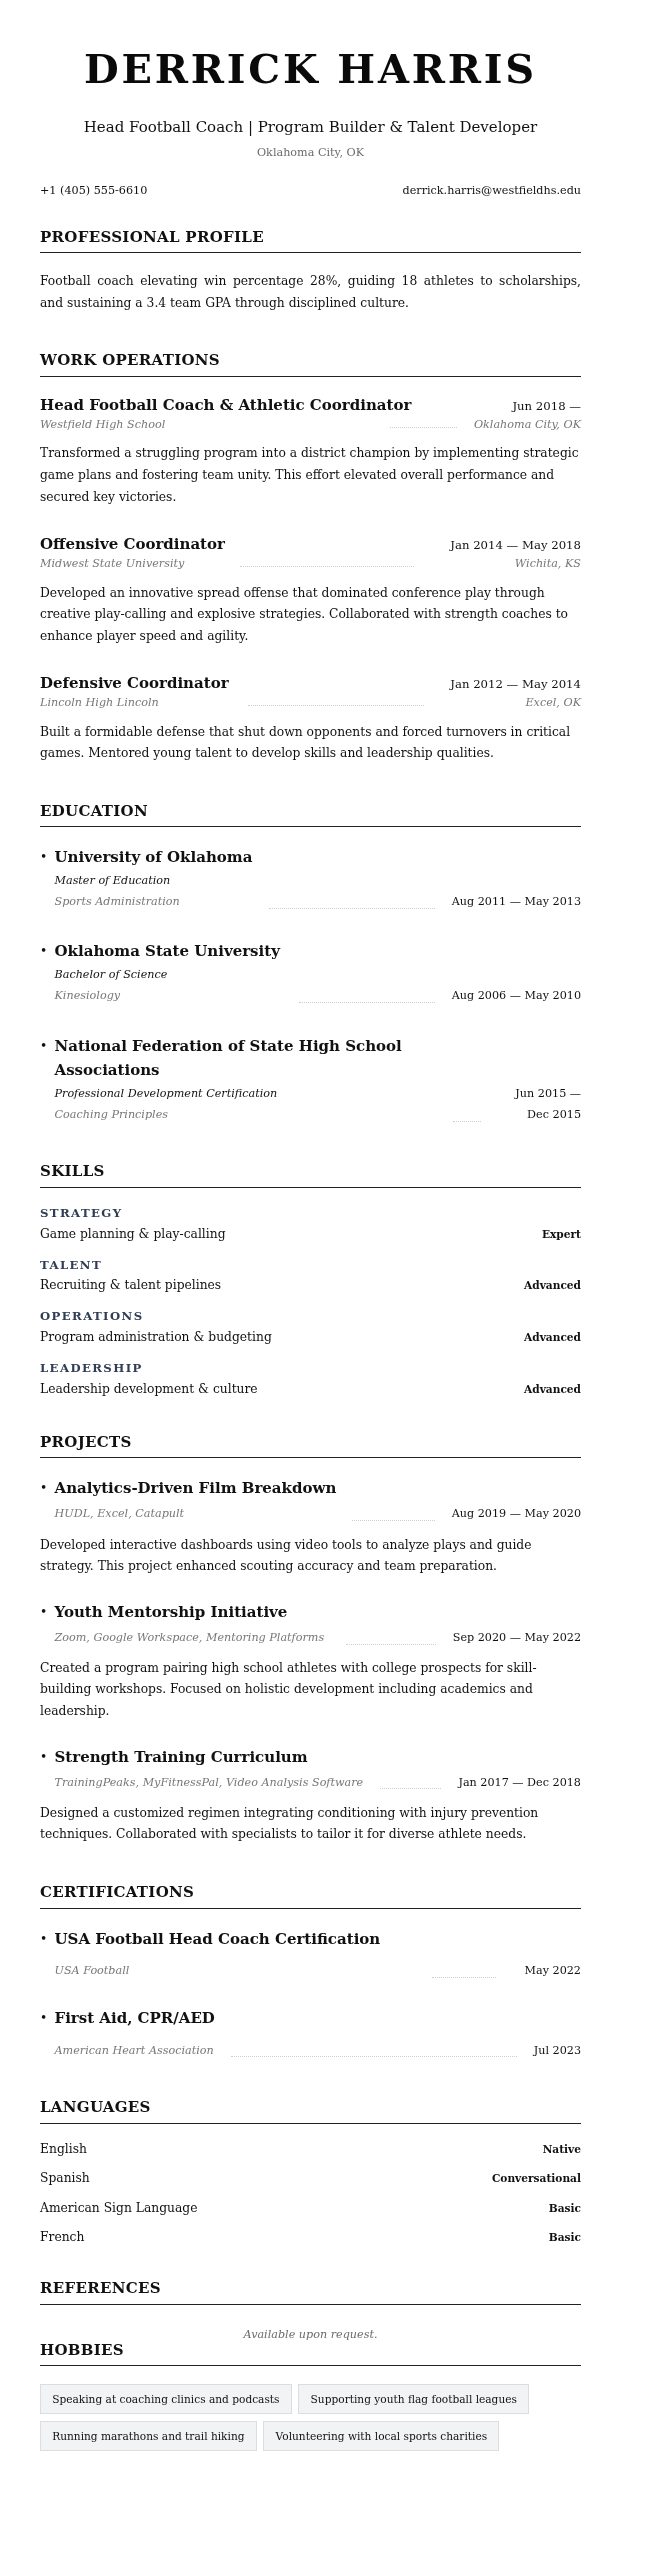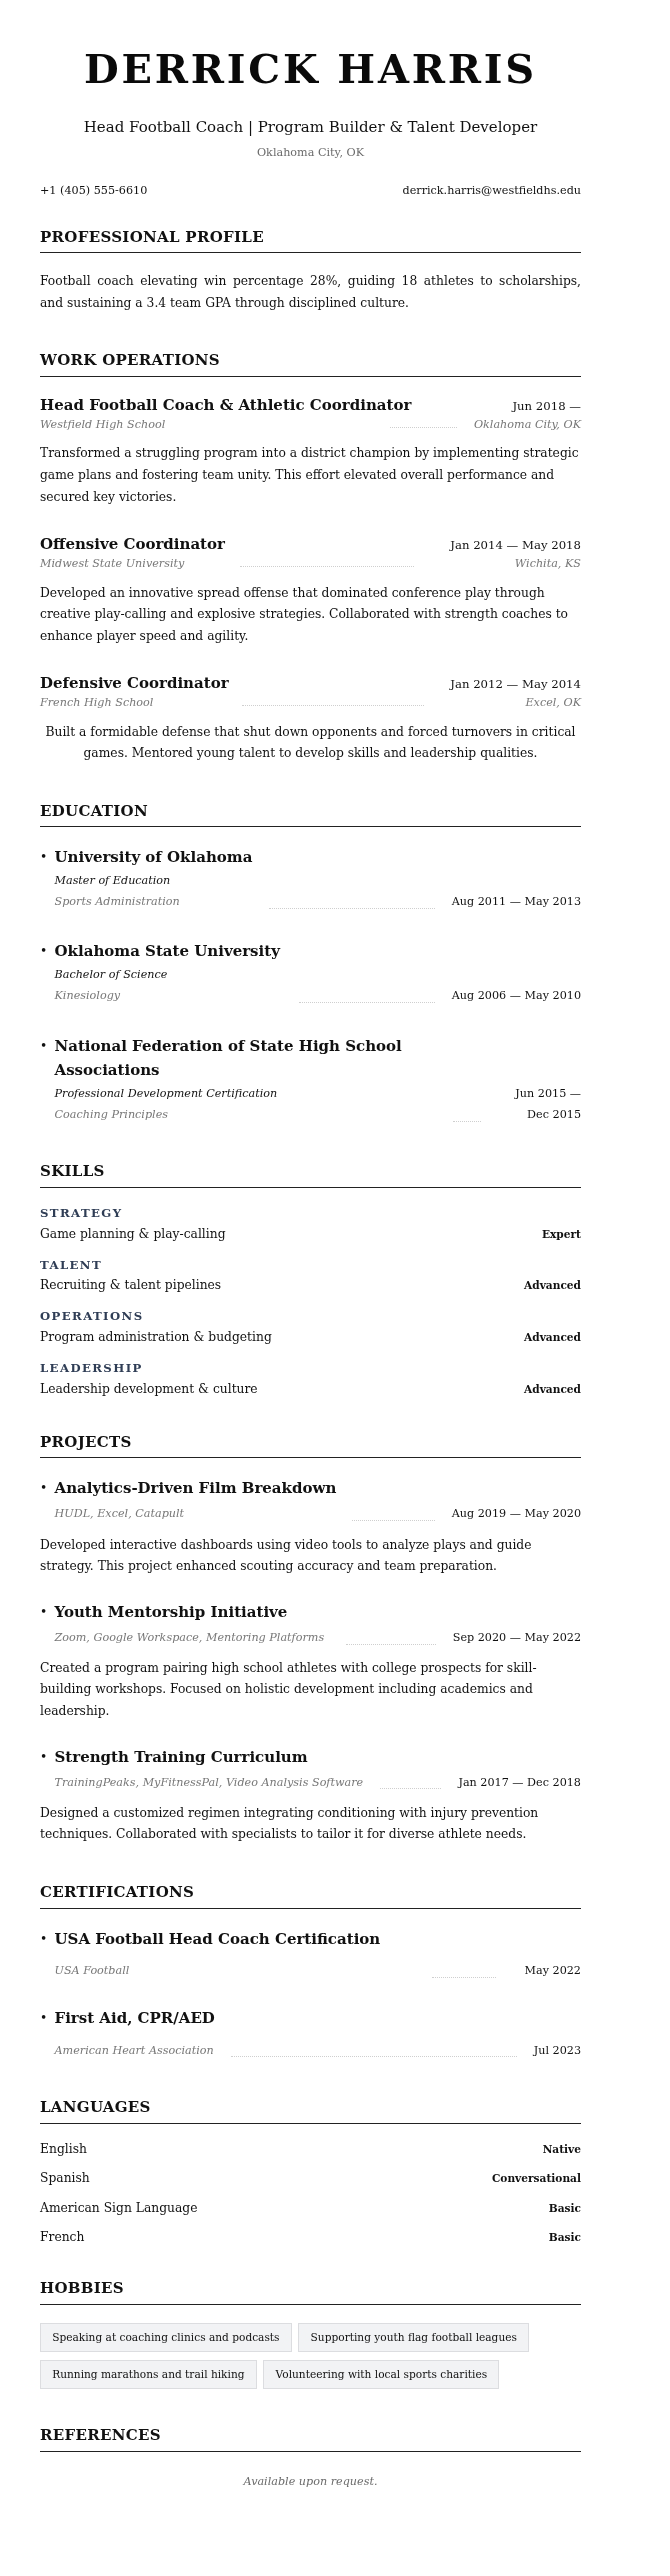--- a/index.html
+++ b/index.html
@@ -24,21 +24,21 @@
     .section { margin-bottom: 37px; }
     .section-title {
       font-size: 15px; font-weight: bold; letter-spacing: 0.3px;
       padding-bottom: 6.7px; border-bottom: 1.7px solid #222; margin-bottom: 18px;
     }
     .body-text { font-size: 12.3px; line-height: 1.75; }
     .justify { text-align: justify; }
 
     
     .entry { margin-bottom: 26px; }
-    .entry:last-child { margin-bottom: 0; text-align: center; }
+    .entry:last-child { margin-bottom: 0; }
     .entry-head { display: flex; justify-content: space-between; align-items: baseline; }
     .entry-title { font-size: 15px; font-weight: bold; line-height: 1.4; }
     .entry-date { font-size: 11.7px; white-space: nowrap; }
     .entry-sub {
       display: flex; align-items: flex-end; justify-content: space-between;
       font-size: 11.2px; color: #777; font-style: italic; margin-top: 2.2px; margin-bottom: 12.3px;
     }
     .leader { flex: 1; border-bottom: 1.1px dotted #cfcfcf; margin: 0 17px 3.4px 17px; height: 0.6px; }
     .leader.short { flex: 0 0 67px; margin-left: auto; }
     .right-gray { color: #777; font-style: italic; white-space: nowrap; }
@@ -133,21 +133,21 @@
       </div>
       <p class="body-text">Developed an innovative spread offense that dominated conference play through creative play-calling and explosive strategies. Collaborated with strength coaches to enhance player speed and agility.</p>
     </div>
 
     <div class="entry">
       <div class="entry-head">
         <span class="entry-title">Defensive Coordinator</span>
         <span class="entry-date">Jan 2012 — May 2014</span>
       </div>
       <div class="entry-sub">
-        <span>French High School</span>
+        <span>Lincoln High Lincoln</span>
         <span class="leader" style="margin-left:89px;margin-right:101px;"></span>
         <span class="right-gray">Excel, OK</span>
       </div>
       <p class="body-text">Built a formidable defense that shut down opponents and forced turnovers in critical games. Mentored young talent to develop skills and leadership qualities.</p>
     </div>
   </section>
 
   <section class="section">
     <h2 class="section-title">EDUCATION</h2>
 
@@ -326,29 +326,29 @@
     <div class="lang-row">
       <span class="lang-name">American Sign Language</span>
       <span class="lang-level">Basic</span>
     </div>
     <div class="lang-row">
       <span class="lang-name">French</span>
       <span class="lang-level">Basic</span>
     </div>
   </section>
 
+  <section class="section" style="margin-bottom:0;">
+    <h2 class="section-title">REFERENCES</h2>
+    <p class="refs">Available upon request.</p>
+  </section>
+
   <section class="section">
     <h2 class="section-title">HOBBIES</h2>
     <div class="chips">
       <span class="chip">Speaking at coaching clinics and podcasts</span>
       <span class="chip">Supporting youth flag football leagues</span>
       <span class="chip">Running marathons and trail hiking</span>
       <span class="chip">Volunteering with local sports charities</span>
     </div>
   </section>
 
-  <section class="section" style="margin-bottom:0;">
-    <h2 class="section-title">REFERENCES</h2>
-    <p class="refs">Available upon request.</p>
-  </section>
-
 </div>
 
 
 </body></html>

